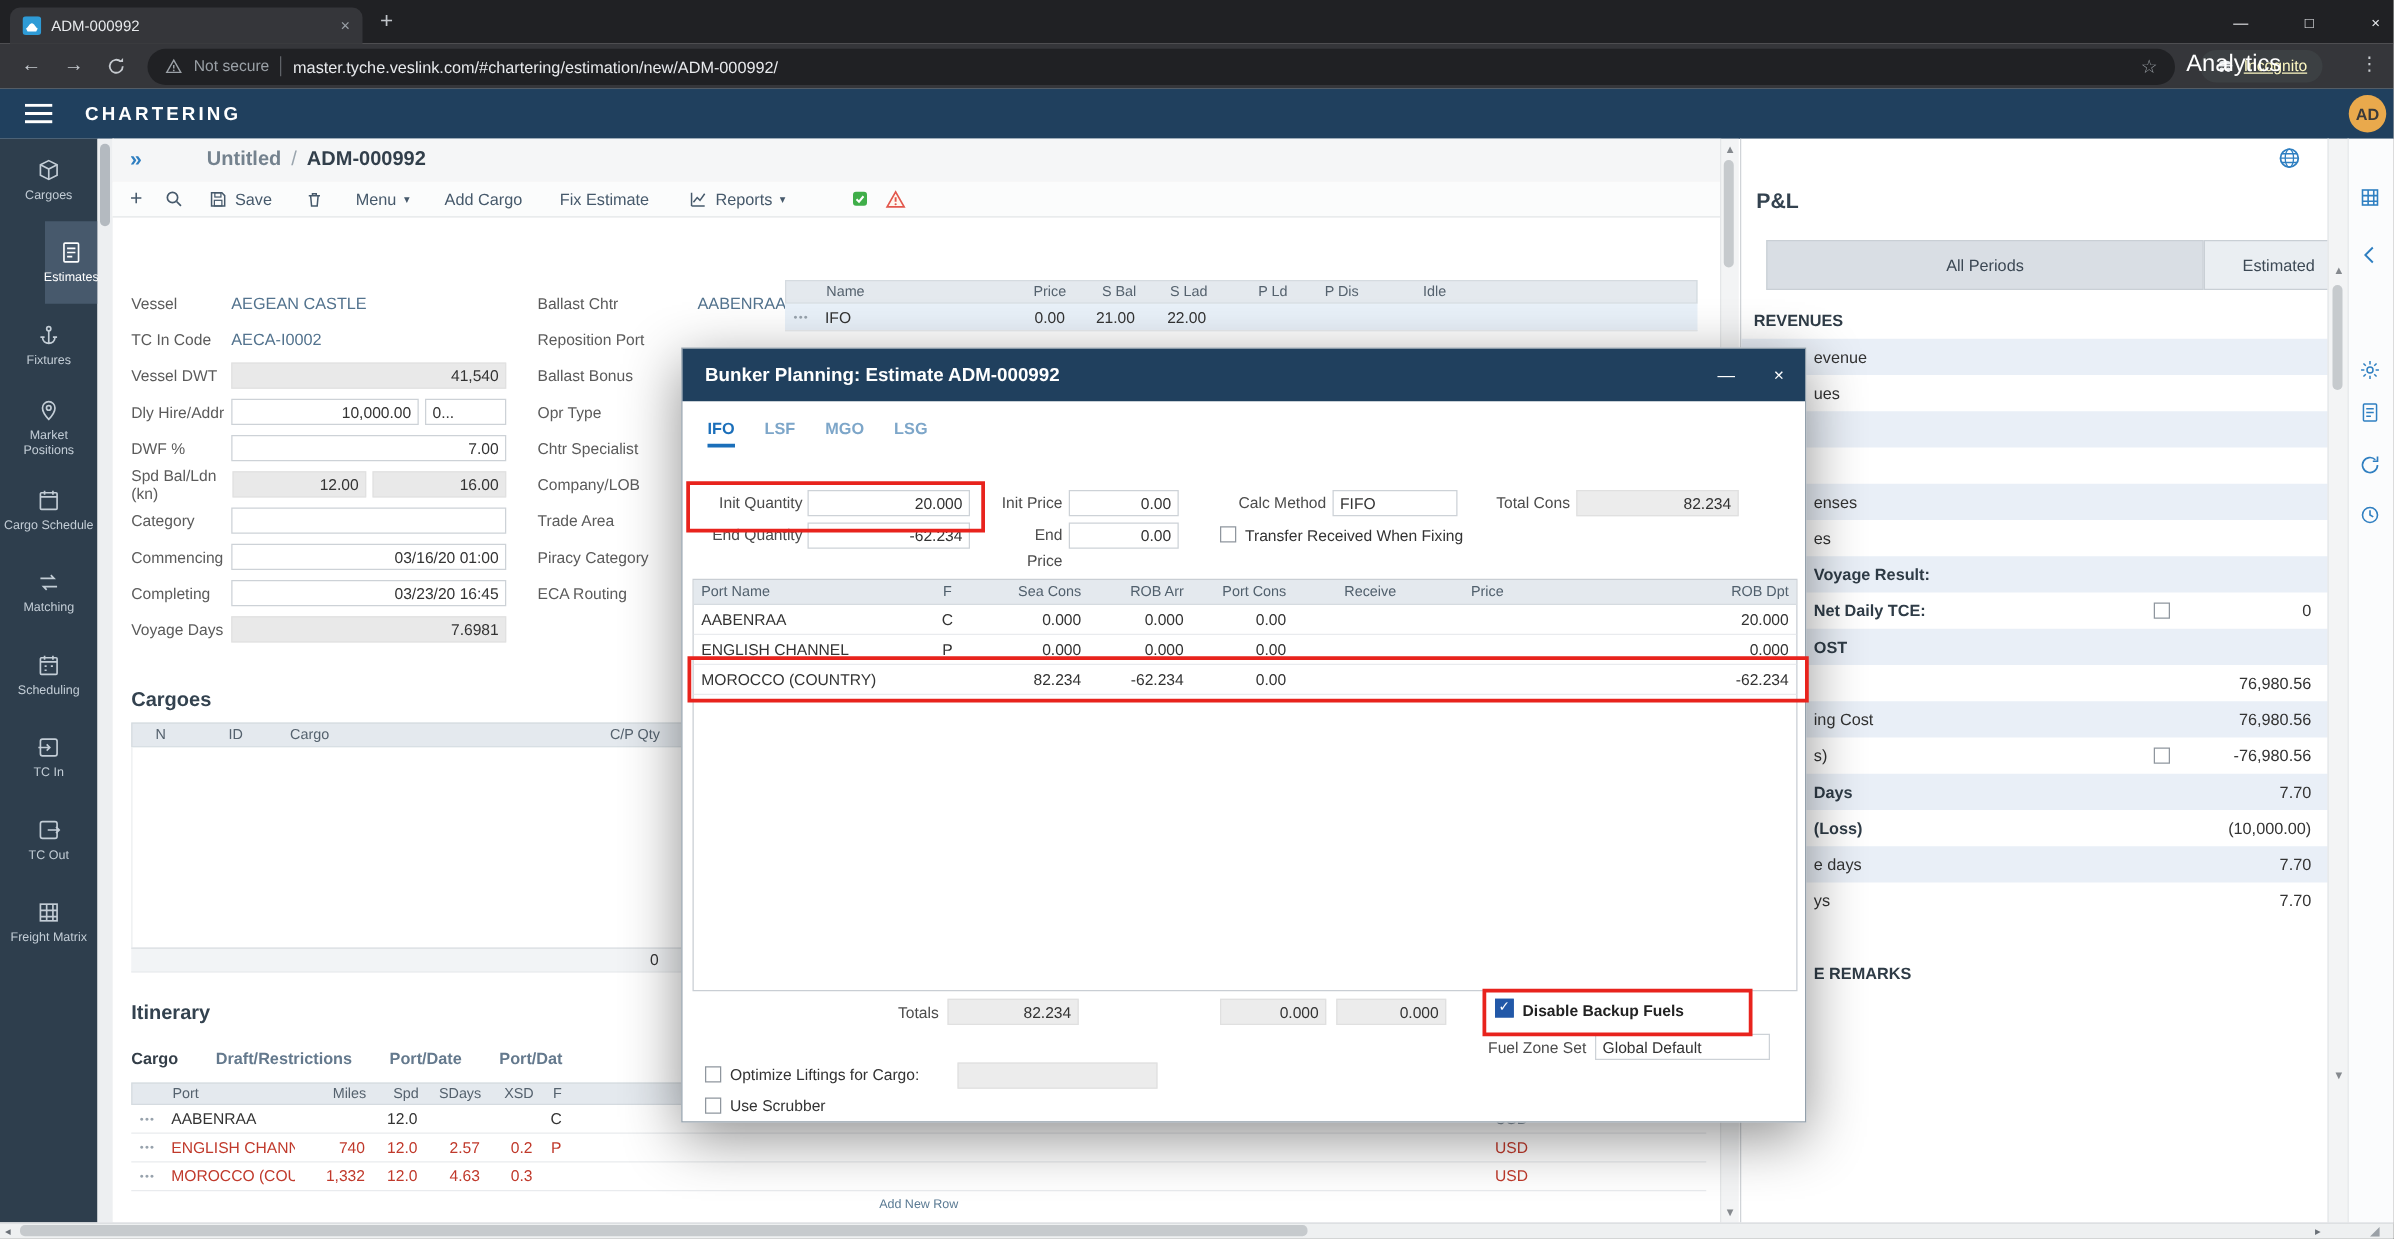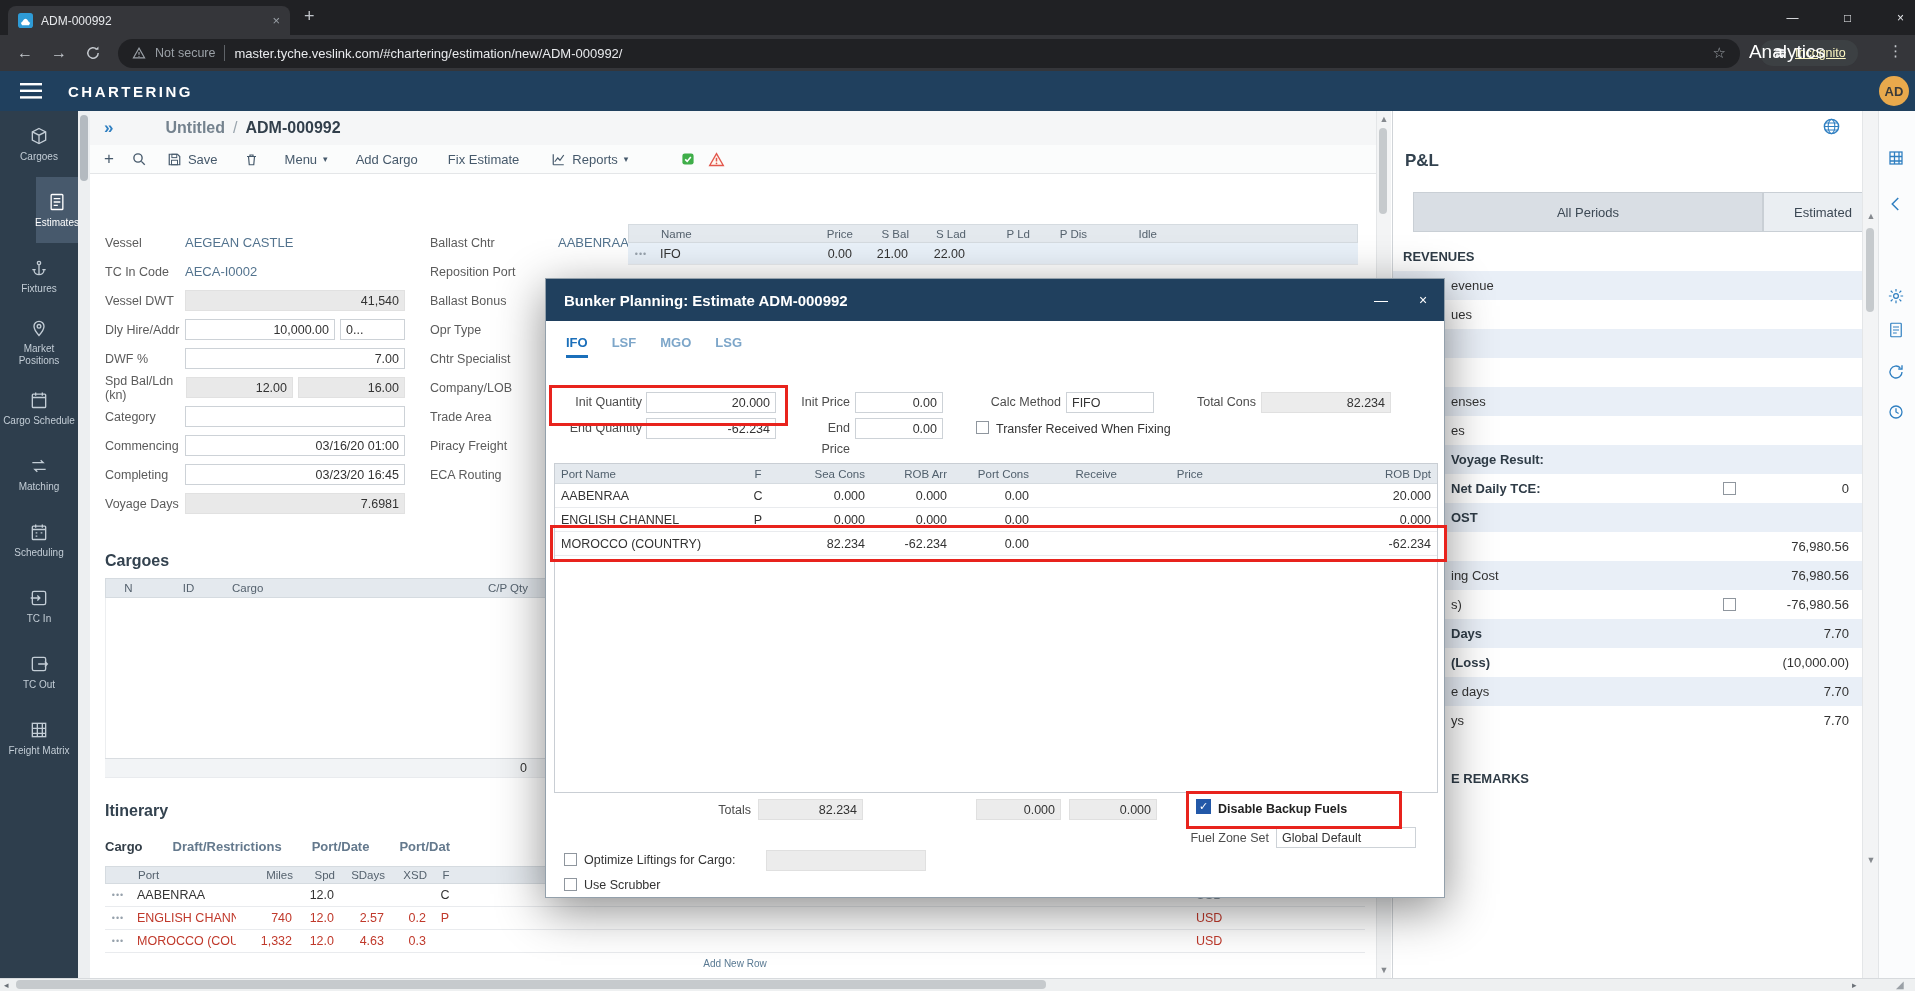--- a/index.html
+++ b/index.html
@@ -441,21 +441,21 @@
       <div class="fm">
           <span class="fmlabel">Chtr Specialist</span>
         </div>
       <div class="fm">
           <span class="fmlabel">Company/LOB</span>
         </div>
       <div class="fm">
           <span class="fmlabel">Trade Area</span>
         </div>
       <div class="fm">
-          <span class="fmlabel">Piracy Freight</span>
+          <span class="fmlabel">Piracy Category</span>
         </div>
       <div class="fm">
           <span class="fmlabel">ECA Routing</span>
         </div>
     </div>
 
     <div class="abs bk" style="left:538px;top:113px;width:730px">
       <div class="gridhead" style="height:19px">
         <span class="hdots"></span>
         <span class="cell nm">Name</span>
@@ -706,21 +706,21 @@
       <span class="mtab">LSF</span>
       <span class="mtab">MGO</span>
       <span class="mtab">LSG</span>
     </div>
 
     <span class="mlabel" style="left:8px;top:113px;width:88px">Init Quantity</span>
     <span class="minp" style="left:100px;top:113px;width:130px">20.000</span>
     <span class="mlabel" style="left:252px;top:113px;width:52px">Init Price</span>
     <span class="minp" style="left:309px;top:113px;width:88px">0.00</span>
     <span class="mlabel" style="left:430px;top:113px;width:85px">Calc Method</span>
-    <span class="minp l" style="left:520px;top:113px;width:88px">FIFO</span>
+    <span class="minp l" style="left:520px;top:113px;width:100px">FIFO</span>
     <span class="mlabel" style="left:630px;top:113px;width:80px">Total Cons</span>
     <span class="minp gray" style="left:715px;top:113px;width:130px">82.234</span>
 
     <span class="mlabel" style="left:8px;top:139px;width:88px">End Quantity</span>
     <span class="minp" style="left:100px;top:139px;width:130px">-62.234</span>
     <span class="mlabel" style="left:252px;top:139px;width:52px">End Price</span>
     <span class="minp" style="left:309px;top:139px;width:88px">0.00</span>
     <span class="ckb" style="left:430px;top:142px"></span>
     <span class="mtext" style="left:450px;top:139px">Transfer Received When Fixing</span>
 

